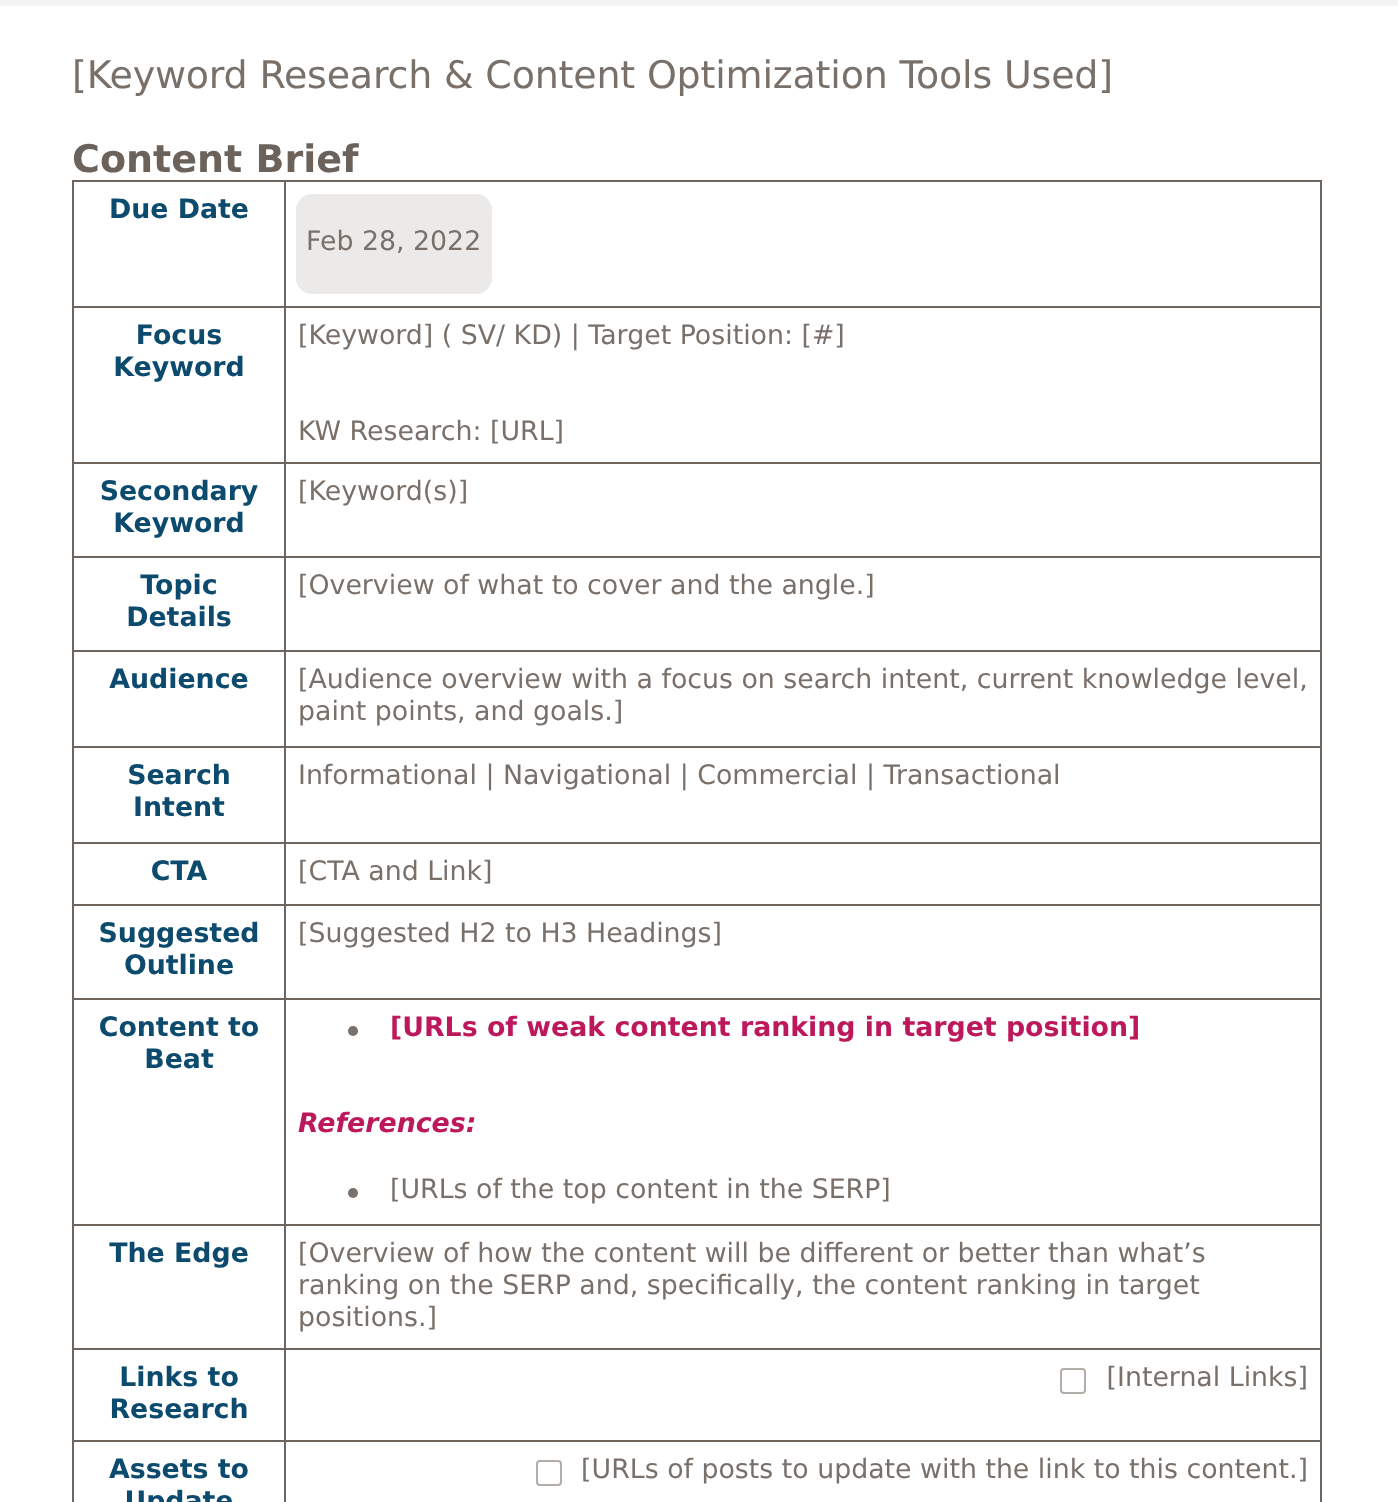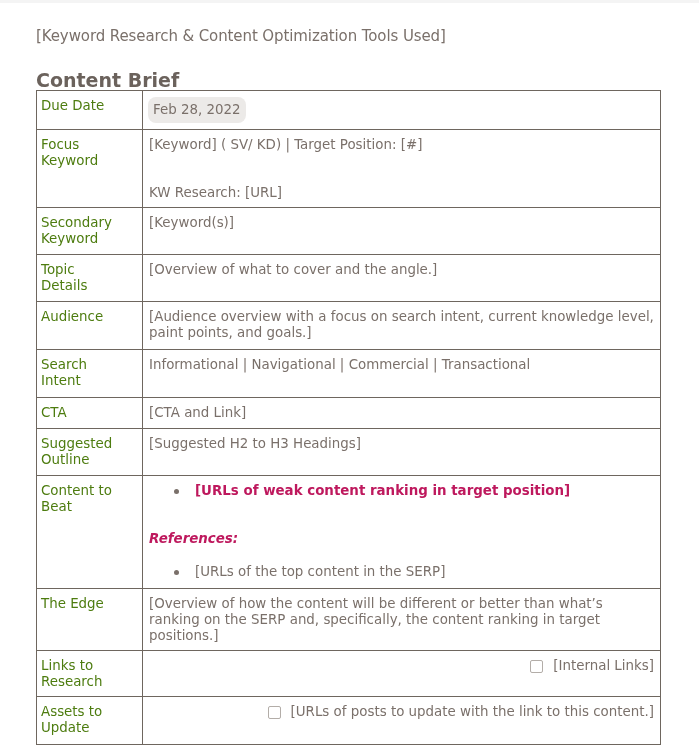--- a/index.html
+++ b/index.html
@@ -3,42 +3,42 @@
   <meta charset="utf-8">
   <style>
     html, body { margin: 0; padding: 0; background: #ffffff; }
     body {
       width: 699px; height: 751px; overflow: hidden; position: relative;
       font-family: "DejaVu Sans", sans-serif; color: #7a706a;
     }
     .topbar { position: absolute; left: 0; top: 0; width: 699px; height: 3px; background: #f4f4f4; }
     .tools-line {
       position: absolute; left: 36px; top: 27px;
-      font-size: 15px; color: #7a706a; letter-spacing: -0.1px;
+      font-size: 19px; color: #7a706a; letter-spacing: -0.1px;
     }
     .brief-title {
       position: absolute; left: 36px; top: 69px;
       font-size: 19px; font-weight: bold; color: #6b625c;
     }
     table.brief {
       position: absolute; left: 36px; top: 90px;
       width: 625px; border-collapse: collapse; table-layout: fixed;
     }
     table.brief td {
       border: 1.3px solid #6e665e; vertical-align: top;
       font-size: 13.4px; line-height: 16px;
     }
     td.label {
-      width: 97px; text-align: left; color: #4d7c0f; font-weight: normal;
+      width: 97px; text-align: center; color: #0c4a6e; font-weight: bold;
       padding: 7px 4px 6px 4px; font-size: 13.6px;
     }
     td.val { padding: 7px 6px 6px 6px; color: #7a706a; }
     .pill {
       display: inline-block; background: #eceae8; border-radius: 8px;
-      padding: 4px 5px; line-height: 18px; margin-left: -1px; margin-top: -1px;
+      padding: 16px 5px; line-height: 18px; margin-left: -1px; margin-top: -1px;
     }
     .para2 { margin-top: 32px; }
     ul.bl { margin: 0; padding: 0 0 0 46px; list-style: none; }
     ul.bl li { position: relative; }
     ul.bl li::before {
       content: ""; position: absolute; left: -21px; top: 6px;
       width: 5px; height: 5px; border-radius: 50%; background: #7a706a;
     }
     .strong { font-weight: bold; color: #be185d; }
     .refs { margin-top: 32px; margin-bottom: 17px; font-style: italic; }

